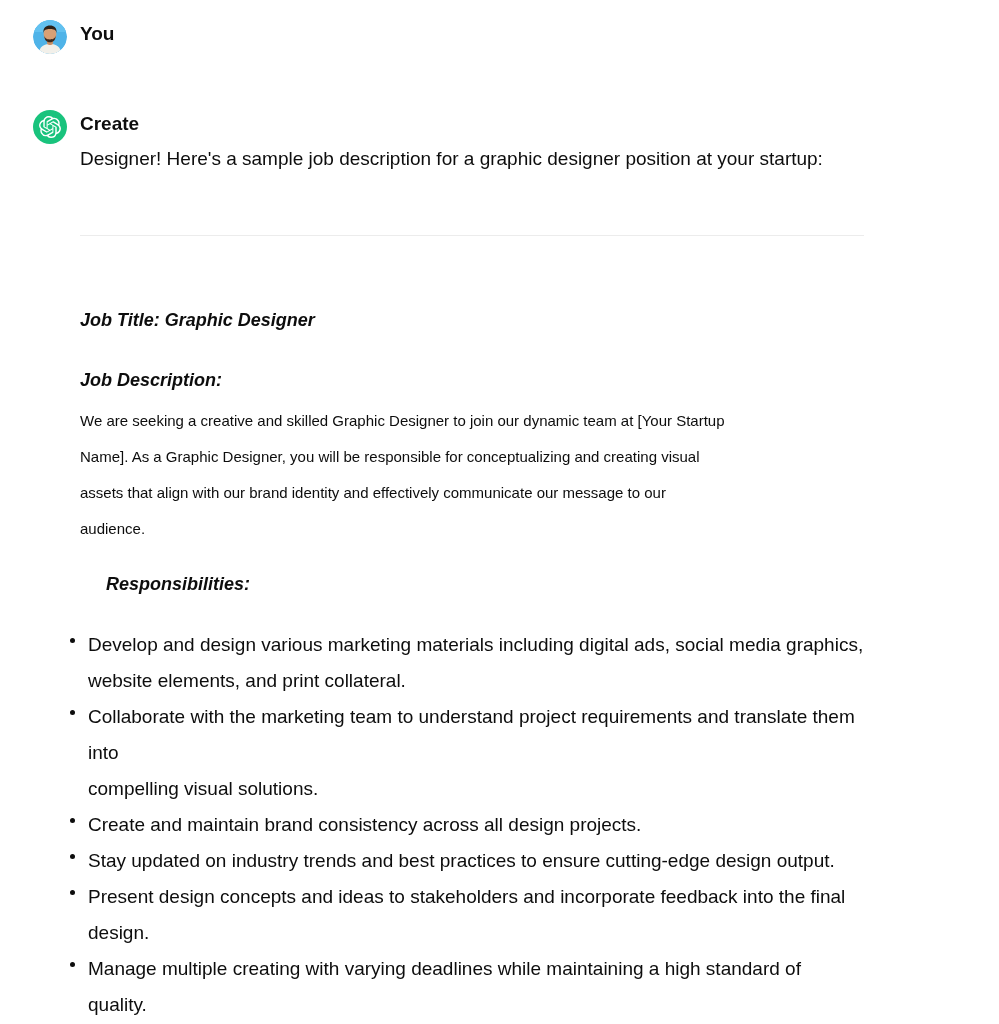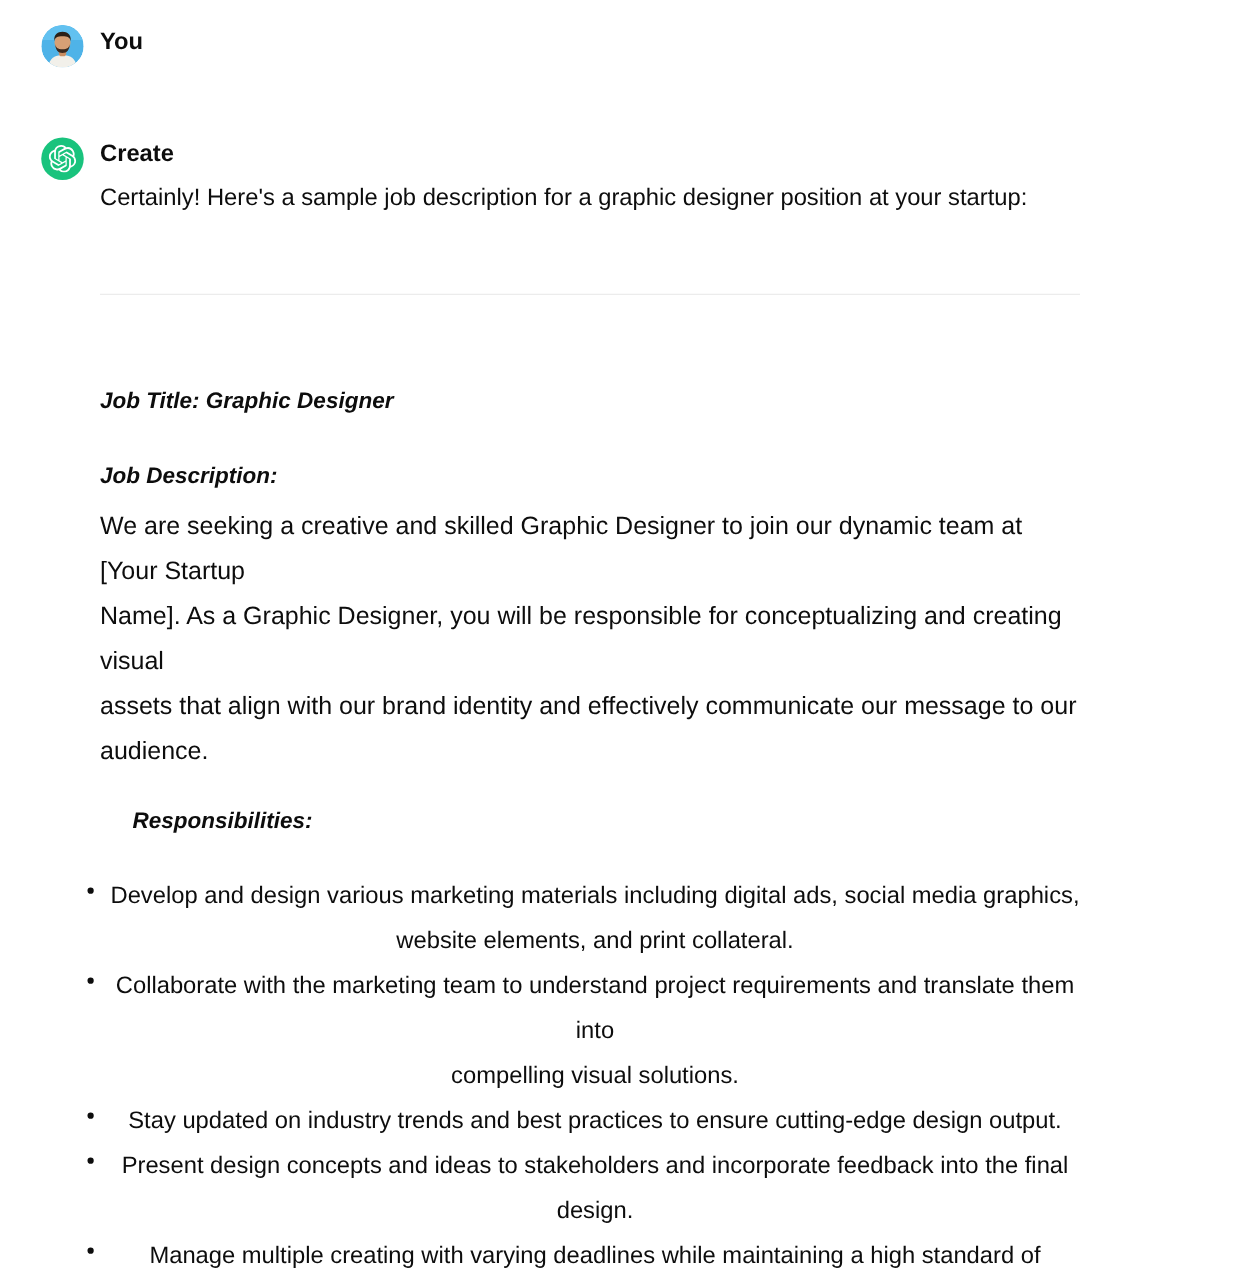--- a/index.html
+++ b/index.html
@@ -59,36 +59,35 @@
     font-weight: 700;
     font-size: 18px;
     line-height: 26px;
     font-style: italic;
   }
   .h-job-title { margin-top: 71px; }
   .h-job-desc  { margin-top: 34px; }
   .h-resp      { margin-top: 24px; margin-left: 26px; }
   .md-paragraph {
     margin-top: 10px;
-    font-size: 20px;
+    font-size: 15px;
     line-height: 36px;
     white-space: pre-line;
   }
   .md-list {
     list-style: none;
     margin: 30px 0 0 -18px;
     padding: 0;
   }
   .md-list li {
     position: relative;
     padding-left: 26px;
     font-size: 19px;
     line-height: 36px;
     white-space: pre-line;
-    text-align: center;
   }
   .md-list li::before {
     content: "";
     position: absolute;
     left: 8px;
     top: 11px;
     width: 5px;
     height: 5px;
     border-radius: 50%;
     background: #0d0d0d;
@@ -133,21 +132,21 @@
   <div class="message message-assistant">
     <div class="avatar avatar-assistant">
       <span>
         <svg viewBox="0 0 24 24" xmlns="http://www.w3.org/2000/svg" fill="#ffffff">
           <path d="M22.2819 9.8211a5.9847 5.9847 0 0 0-.5157-4.9108 6.0462 6.0462 0 0 0-6.5098-2.9A6.0651 6.0651 0 0 0 4.9807 4.1818a5.9847 5.9847 0 0 0-3.9977 2.9 6.0462 6.0462 0 0 0 .7427 7.0966 5.98 5.98 0 0 0 .511 4.9107 6.051 6.051 0 0 0 6.5146 2.9001A5.9847 5.9847 0 0 0 13.2599 24a6.0557 6.0557 0 0 0 5.7718-4.2058 5.9894 5.9894 0 0 0 3.9977-2.9001 6.0557 6.0557 0 0 0-.7475-7.073zm-9.022 12.6081a4.4755 4.4755 0 0 1-2.8764-1.0408l.1419-.0804 4.7783-2.7582a.7948.7948 0 0 0 .3927-.6813v-6.7369l2.02 1.1686a.071.071 0 0 1 .038.0615v5.5826a4.504 4.504 0 0 1-4.4945 4.4849zm-9.6607-4.1254a4.4708 4.4708 0 0 1-.5346-3.0137l.142.0852 4.783 2.7582a.7712.7712 0 0 0 .7806 0l5.8428-3.3685v2.3324a.0804.0804 0 0 1-.0332.0615L9.74 19.9502a4.4992 4.4992 0 0 1-6.1408-1.6464zM2.3408 7.8956a4.485 4.485 0 0 1 2.3655-1.9728V11.6a.7664.7664 0 0 0 .3879.6765l5.8144 3.3543-2.0201 1.1685a.0757.0757 0 0 1-.071 0l-4.8303-2.7865A4.504 4.504 0 0 1 2.3408 7.8956zm16.5963 3.8558L13.1038 8.364 15.1192 7.2a.0757.0757 0 0 1 .071 0l4.8303 2.7913a4.4944 4.4944 0 0 1-.6765 8.1042v-5.6772a.79.79 0 0 0-.407-.667zm2.0107-3.0231l-.142-.0852-4.7735-2.7818a.7759.7759 0 0 0-.7854 0L9.409 9.2297V6.8974a.0662.0662 0 0 1 .0284-.0615l4.8303-2.7866a4.4992 4.4992 0 0 1 6.6802 4.66zM8.3065 12.863l-2.02-1.1638a.0804.0804 0 0 1-.038-.0567V6.0742a4.4992 4.4992 0 0 1 7.3757-3.4537l-.142.0805L8.704 5.459a.7948.7948 0 0 0-.3927.6813zm1.0976-2.3654l2.602-1.4998 2.6069 1.4998v2.9994l-2.5974 1.4997-2.6067-1.4997z"></path>
         </svg>
       </span>
     </div>
     <div class="msg-body">
       <div class="sender">Create</div>
-      <div class="msg-text">Certainly! Here's a sample job description for a graphic designer position at your startup:</div>
+      <div class="msg-text">Designer! Here's a sample job description for a graphic designer position at your startup:</div>
 
       <hr class="md-divider">
 
       <div class="md-heading h-job-title">Job Title: Graphic Designer</div>
 
       <div class="md-heading h-job-desc">Job Description:</div>
       <div class="md-paragraph">We are seeking a creative and skilled Graphic Designer to join our dynamic team at [Your Startup
 Name]. As a Graphic Designer, you will be responsible for conceptualizing and creating visual
 assets that align with our brand identity and effectively communicate our message to our
 audience.</div>
@@ -155,20 +154,21 @@
       <div class="md-heading h-resp">Responsibilities:</div>
 
       <ul class="md-list">
 
           <li>Develop and design various marketing materials including digital ads, social media graphics,
 website elements, and print collateral.</li>
 
           <li>Collaborate with the marketing team to understand project requirements and translate them into
 compelling visual solutions.</li>
 
+          <li>Create and maintain brand consistency across all design projects.</li>
 
           <li>Stay updated on industry trends and best practices to ensure cutting-edge design output.</li>
 
           <li>Present design concepts and ideas to stakeholders and incorporate feedback into the final
 design.</li>
 
           <li>Manage multiple creating with varying deadlines while maintaining a high standard of quality.</li>
         </ul>
     </div>
   </div>

